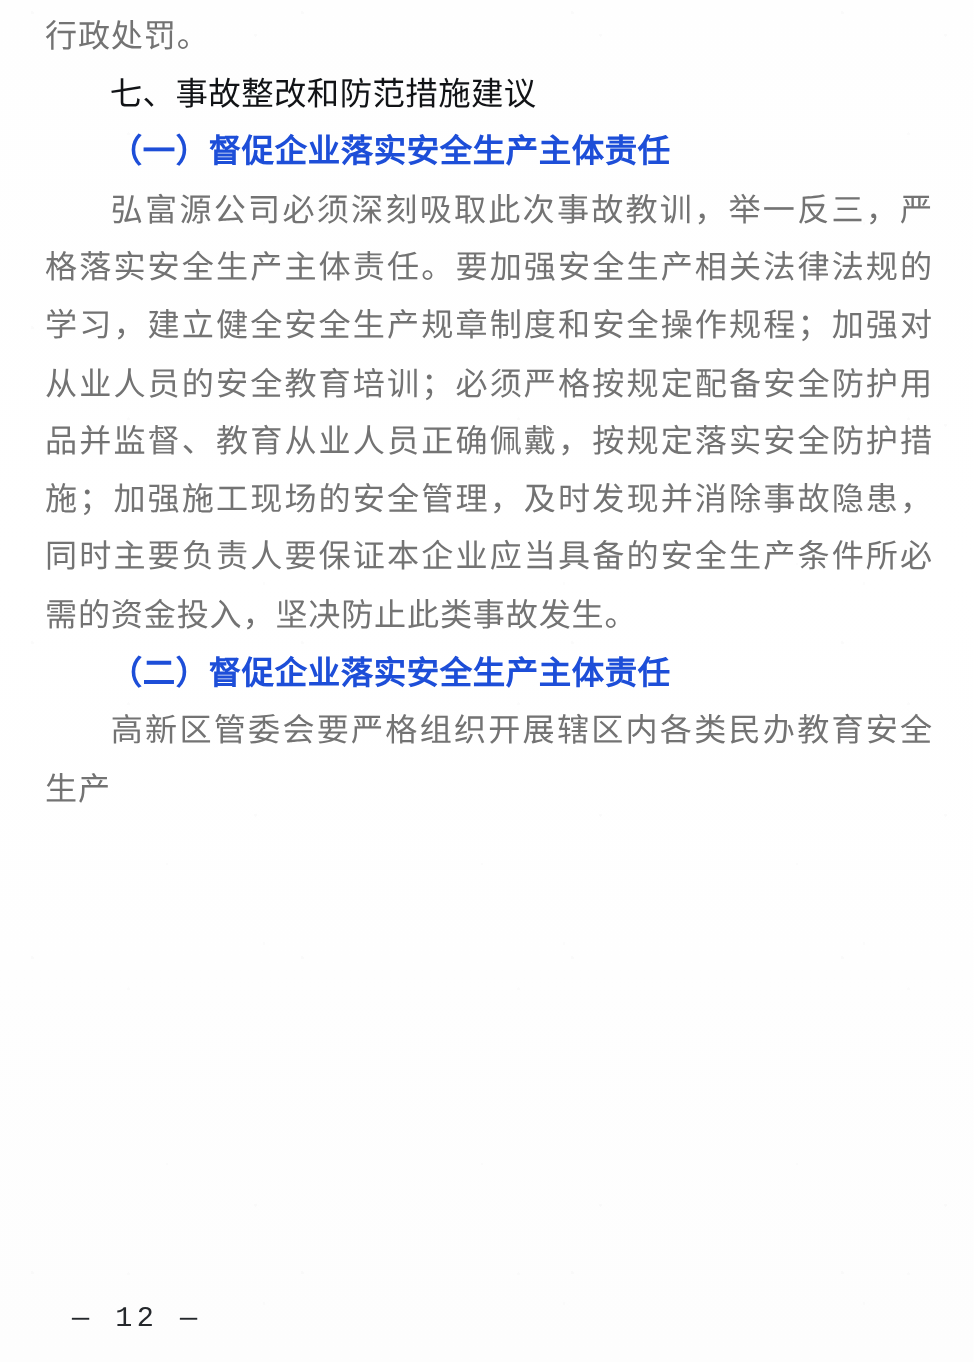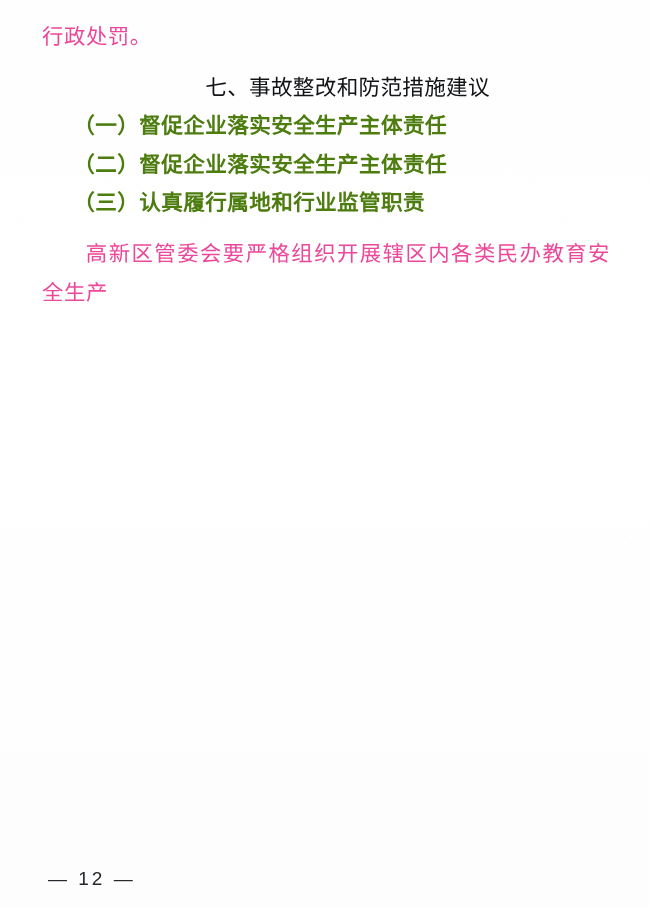--- a/index.html
+++ b/index.html
@@ -43,63 +43,62 @@
     left: 30px;
     top: 6px;
     width: 592px;
   }
 
   
   .para {
     font-family: "DejaVu Serif", "Liberation Serif", serif;
     font-size: 21.4px;
     line-height: 38.6px;
-    color: #ec4899;
+    color: #737373;
     text-align: justify;
     text-justify: inter-character;
     letter-spacing: 0.55px;
-    margin: 12px;
+    margin: 0;
     text-indent: 0;
     -webkit-font-smoothing: antialiased;
   }
   .para.indent {
     text-indent: 2.05em;
   }
 
   
   .h1cn {
     font-family: "DejaVu Sans", "Liberation Sans", sans-serif;
     font-size: 21.6px;
     line-height: 38.6px;
     color: #111316;
     margin: 0;
     text-indent: 2.0em;
     letter-spacing: 0.3px;
     font-weight: 400;
-    text-align: center;
   }
 
   
   .h2cn {
     font-family: "DejaVu Serif", "Liberation Serif", serif;
     font-weight: 700;
     font-size: 21.6px;
     line-height: 38.6px;
-    color: #4d7c0f;
+    color: #1d4ed8;
     margin: 0;
     text-indent: 2.0em;
     letter-spacing: 0.4px;
   }
 
   
   .footer {
     position: absolute;
     left: 48px;
     top: 868px;
-    font-family: Liberation Sans, sans-serif;
+    font-family: Liberation Mono, monospace;
     font-size: 19px;
     color: #25282c;
     letter-spacing: 3px;
     white-space: nowrap;
   }
 </style>
 </head>
 <body>
 
 <div class="paper"></div>
@@ -107,24 +106,24 @@
 <div class="page">
   <div class="textcol">
 
     <p class="para">行政处罚。</p>
 
 
     <h2 class="h1cn">七、事故整改和防范措施建议</h2>
 
     <h3 class="h2cn">（一）督促企业落实安全生产主体责任</h3>
 
+    <p class="para indent">弘富源公司必须深刻吸取此次事故教训，举一反三，严格落实安全生产主体责任。要加强安全生产相关法律法规的学习，建立健全安全生产规章制度和安全操作规程；加强对从业人员的安全教育培训；必须严格按规定配备安全防护用品并监督、教育从业人员正确佩戴，按规定落实安全防护措施；加强施工现场的安全管理，及时发现并消除事故隐患，同时主要负责人要保证本企业应当具备的安全生产条件所必需的资金投入，坚决防止此类事故发生。</p>
 
     <h3 class="h2cn">（二）督促企业落实安全生产主体责任</h3>
 
 
-    <h3 class="h2cn">（三）认真履行属地和行业监管职责</h3>
 
     <p class="para indent">高新区管委会要严格组织开展辖区内各类民办教育安全生产</p>
 
   </div>
 
   <div class="footer">— 12 —</div>
 </div>
 
 </body></html>

